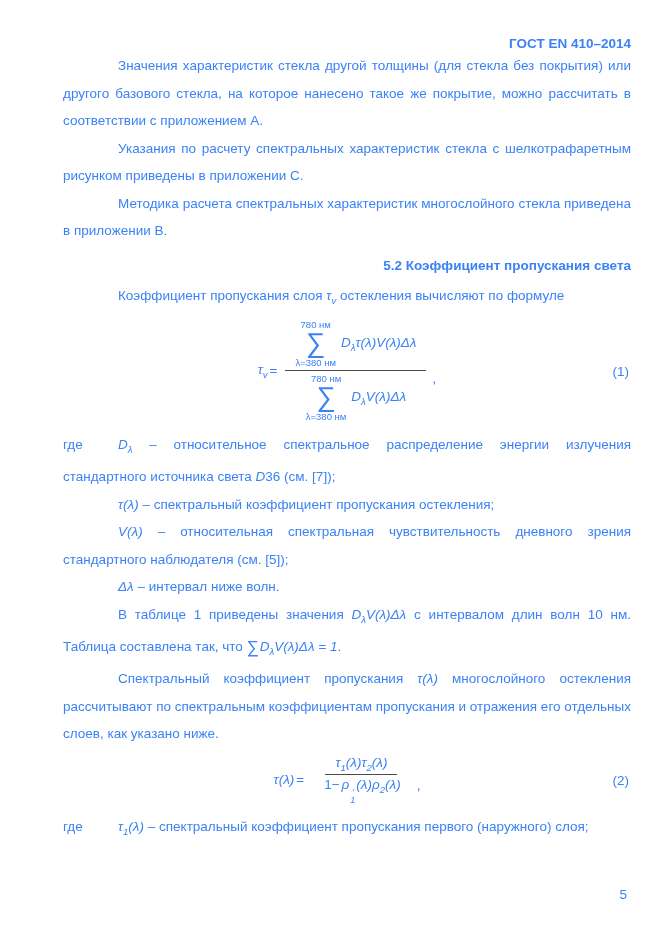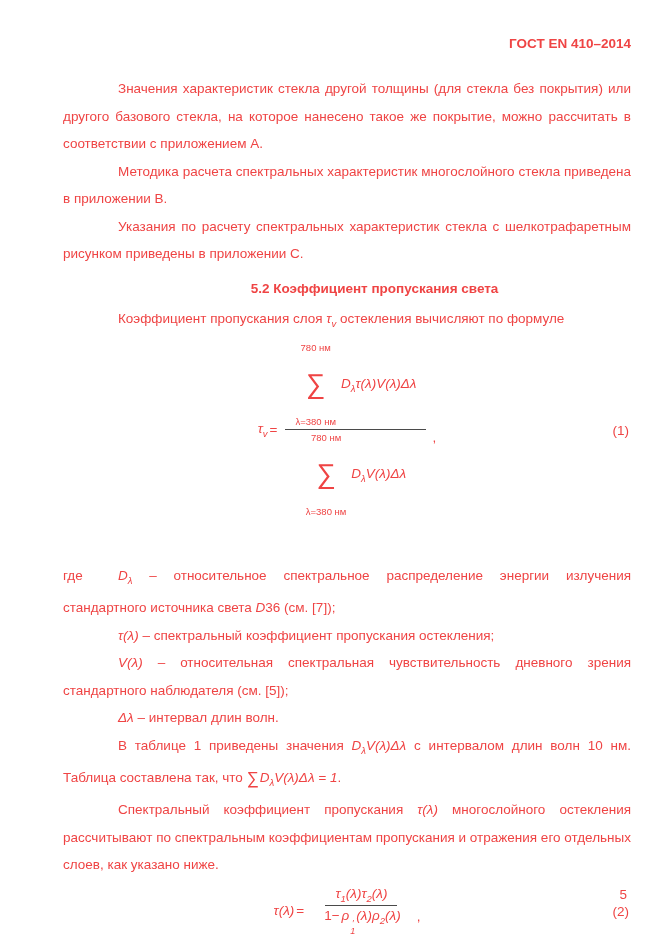--- a/index.html
+++ b/index.html
@@ -5,47 +5,47 @@
   * { box-sizing: border-box; }
   html, body { margin: 0; padding: 0; background: #ffffff; }
   .page {
     position: relative;
     width: 661px;
     height: 935px;
     background: #ffffff;
     font-family: "Liberation Sans", sans-serif;
     font-size: 13.5px;
     line-height: 27.5px;
-    color: #ef4444;
+    color: #3b82f6;
     overflow: hidden;
   }
   .content {
     position: absolute;
     left: 63px;
     top: 0;
     width: 568px;
   }
   .doc-header {
     text-align: right;
     font-weight: bold;
     margin-top: 36px;
     line-height: 16px;
   }
   p { margin: 0; text-align: justify; }
   .indent { text-indent: 55px; }
-  .first-para { margin-top: 23px; }
+  .first-para { }
   .heading {
     font-weight: bold;
     text-indent: 55px;
-    text-align: center;
+    text-align: right;
     margin: 7px 0 3px 0;
   }
   .math { font-style: italic; }
   sub { font-size: 9.5px; }
-  .lead { display: inline-block; width: 55px; font-style: normal; margin-top: 36px; }
+  .lead { display: inline-block; width: 55px; font-style: normal; }
 
   
   .formula-wrap {
     position: relative;
     display: flex;
     justify-content: center;
     align-items: center;
     line-height: normal;
   }
   .formula-1 { margin: 5px 0 9px 0; }
@@ -76,21 +76,20 @@
     align-items: center;
     justify-content: center;
     padding: 2px 10px 0 10px;
   }
   .bigsum {
     display: inline-flex;
     flex-direction: column;
     align-items: center;
     margin-right: 5px;
     font-style: normal;
-    gap: 18px;
   }
   .bigsum .lim { font-size: 9.5px; line-height: 11px; white-space: nowrap; }
   .bigsum .sigma { font-size: 27px; line-height: 27px; }
   .eq { margin: 0 2px; font-style: normal; }
   .trail { align-self: center; margin-left: 3px; padding-top: 16px; font-style: normal; }
   .trail-2 { padding-top: 12px; }
   .inline-sigma { font-size: 17px; font-style: normal; vertical-align: -2px; letter-spacing: 1px; }
   .stack {
     display: inline-flex;
     flex-direction: column;
@@ -110,23 +109,23 @@
 </head>
 <body>
 
 <div class="page">
   <div class="content">
 
     <div class="doc-header">ГОСТ EN 410–2014</div>
 
     <p class="indent first-para">Значения характеристик стекла другой толщины (для стекла без покрытия) или другого базового стекла, на которое нанесено такое же покрытие, можно рассчитать в соответствии с приложением А.</p>
 
+    <p class="indent">Указания по расчету спектральных характеристик стекла с шелкотрафаретным рисунком приведены в приложении С.</p>
+
     <p class="indent">Методика расчета спектральных характеристик многослойного стекла приведена в приложении В.</p>
-
-    <p class="indent">Указания по расчету спектральных характеристик стекла с шелкотрафаретным рисунком приведены в приложении С.</p>
 
     <p class="heading">5.2 Коэффициент пропускания света</p>
 
     <p class="indent"><span>Коэффициент пропускания слоя</span> <span class="math"><span>τ</span><sub>v</sub></span> <span>остекления вычисляют по формуле</span></p>
 
     <div class="formula-wrap formula-1">
       <span class="math"><span>τ</span><sub>v</sub></span>
       <span class="eq">=</span>
       <span class="frac">
         <span class="num">
@@ -149,21 +148,21 @@
       <span class="trail">,</span>
       <span class="formula-number">(1)</span>
     </div>
 
     <p><span class="lead">где</span><span class="math"><span>D</span><sub>λ</sub></span> <span>– относительное спектральное распределение энергии излучения стандартного источника света</span> <span class="math"><span>D</span></span><span>36</span> <span>(см. [7]);</span></p>
 
     <p class="indent"><span class="math">τ(λ)</span> <span>– спектральный коэффициент пропускания остекления;</span></p>
 
     <p class="indent"><span class="math"><span>V</span><span>(λ)</span></span> <span>– относительная спектральная чувствительность дневного зрения стандартного наблюдателя (см. [5]);</span></p>
 
-    <p class="indent"><span class="math">Δλ</span> <span>– интервал длин волн.</span></p>
+    <p class="indent"><span class="math">Δλ</span> <span>– интервал ниже волн.</span></p>
 
     <p class="indent"><span>В таблице 1 приведены значения</span> <span class="math"><span>D</span><sub>λ</sub><span>V(λ)Δλ</span></span> <span>с интервалом длин волн 10 нм. Таблица составлена так, что</span> <span class="inline-sigma">∑</span><span class="math"><span>D</span><sub>λ</sub><span>V(λ)Δλ = 1</span></span><span>.</span></p>
 
     <p class="indent"><span>Спектральный коэффициент пропускания</span> <span class="math">τ(λ)</span> <span>многослойного остекления рассчитывают по спектральным коэффициентам пропускания и отражения его отдельных слоев, как указано ниже.</span></p>
 
 
     <div class="formula-wrap formula-2">
       <span class="math">τ(λ)</span>
       <span class="eq">=</span>
       <span class="frac">
@@ -174,18 +173,19 @@
           <span class="math"><span class="eq">1−</span><span>ρ</span><span class="stack">
                 <span>′</span>
                 <span>1</span>
               </span><span>(λ)</span><span>ρ</span><sub>2</sub><span>(λ)</span></span>
         </span>
       </span>
       <span class="trail trail-2">,</span>
       <span class="formula-number">(2)</span>
     </div>
 
+    <p><span class="lead">где</span><span class="math"><span>τ</span><sub>1</sub><span>(λ)</span></span> <span>– спектральный коэффициент пропускания первого (наружного) слоя;</span></p>
 
 
   </div>
 
   <div class="footer-page">5</div>
 </div>
 
 </body></html>

